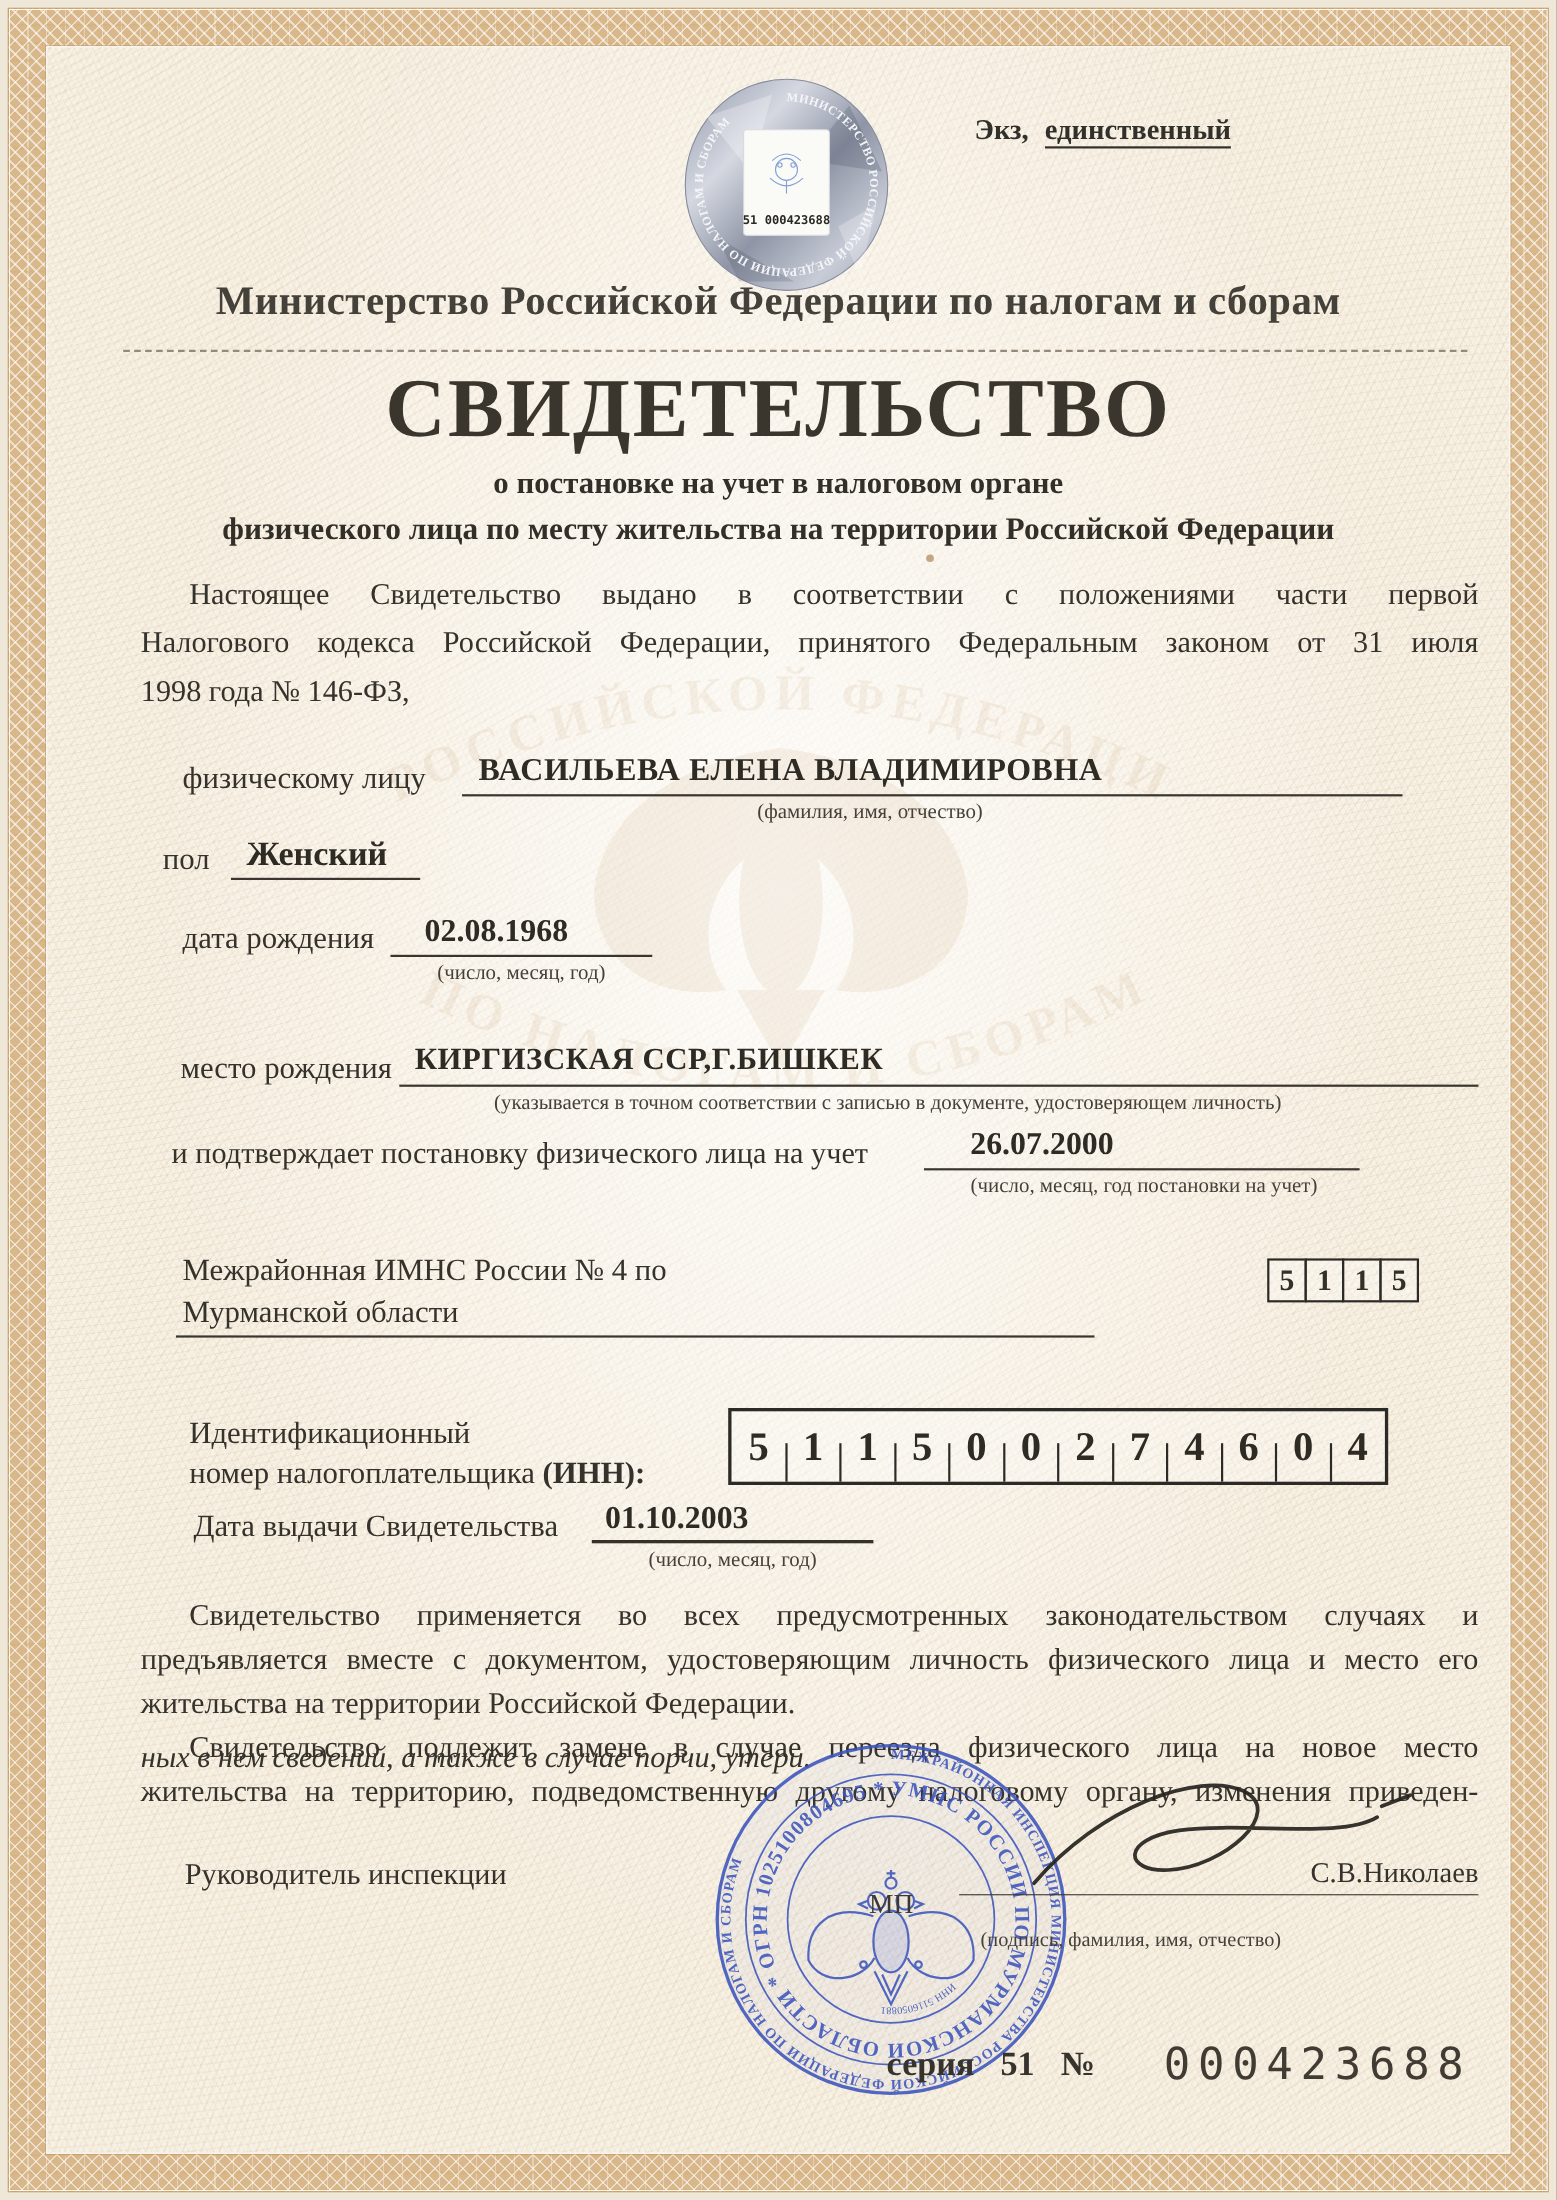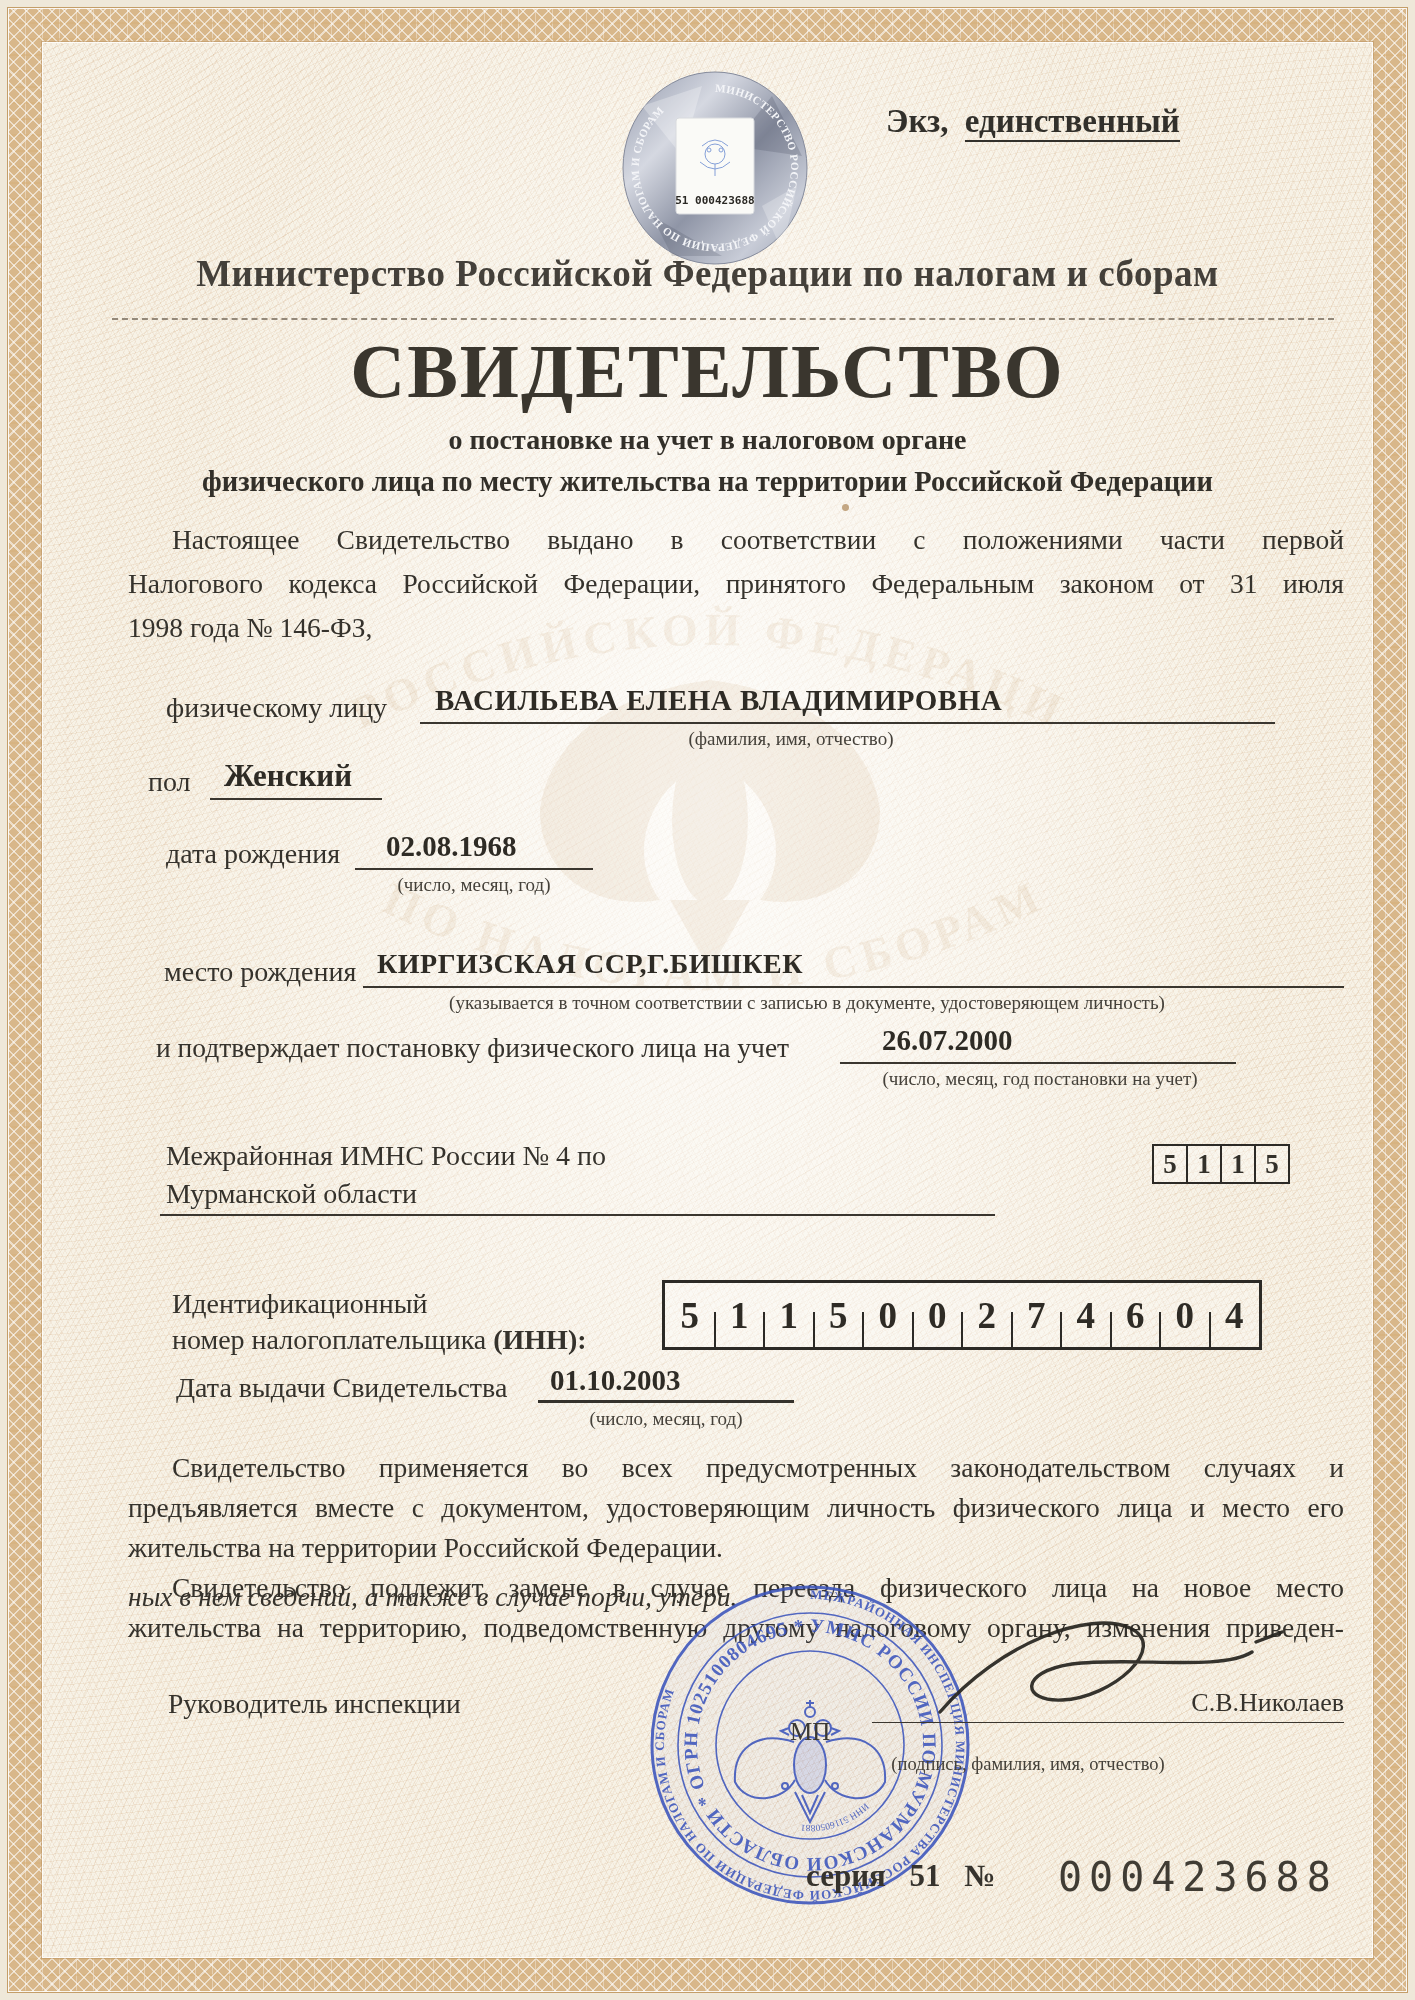--- a/index.html
+++ b/index.html
@@ -100,21 +100,21 @@
     <g stroke="#6f8fd2" fill="none" opacity="0.85">
       <circle cx="103" cy="88" r="10"></circle>
       <path d="M88,96 q15,14 30,0 M90,80 q13,-12 26,0"></path>
       <circle cx="97" cy="84" r="2"></circle>
         <circle cx="109" cy="84" r="2"></circle>
       <path d="M103,98 v12"></path>
     </g>
     <text x="103" y="138" text-anchor="middle" font-family="DejaVu Sans Mono, monospace" font-size="11" font-weight="bold" fill="#2a2824">51 000423688</text>
   </svg>
 
-  <div class="abs" style="left:886px;top:103px;font-size:33px;font-weight:bold;color:#32302b;">
+  <div class="abs" style="left:886px;top:103px;font-size:26px;font-weight:bold;color:#32302b;">
     <span>Экз,</span>
     <span style="border-bottom:2.5px solid #32302b;padding-bottom:1px;margin-left:8px;">единственный</span>
   </div>
 
   <div class="abs center" style="top:252px;font-size:37px;font-weight:bold;color:#44403a;letter-spacing:.5px;">Министерство Российской Федерации по налогам и сборам</div>
   <div class="abs" style="left:112px;top:318px;width:1222px;border-top:2px dashed #94897a;"></div>
 
   <div class="abs center" style="top:328px;font-size:76px;font-weight:bold;color:#3a362e;letter-spacing:2px;">СВИДЕТЕЛЬСТВО</div>
   <div class="abs center" style="top:424px;font-size:28px;font-weight:bold;color:#322f29;">о постановке на учет в налоговом органе</div>
   <div class="abs center" style="top:466px;font-size:28.5px;font-weight:bold;color:#322f29;">физического лица по месту жительства на территории Российской Федерации</div>

